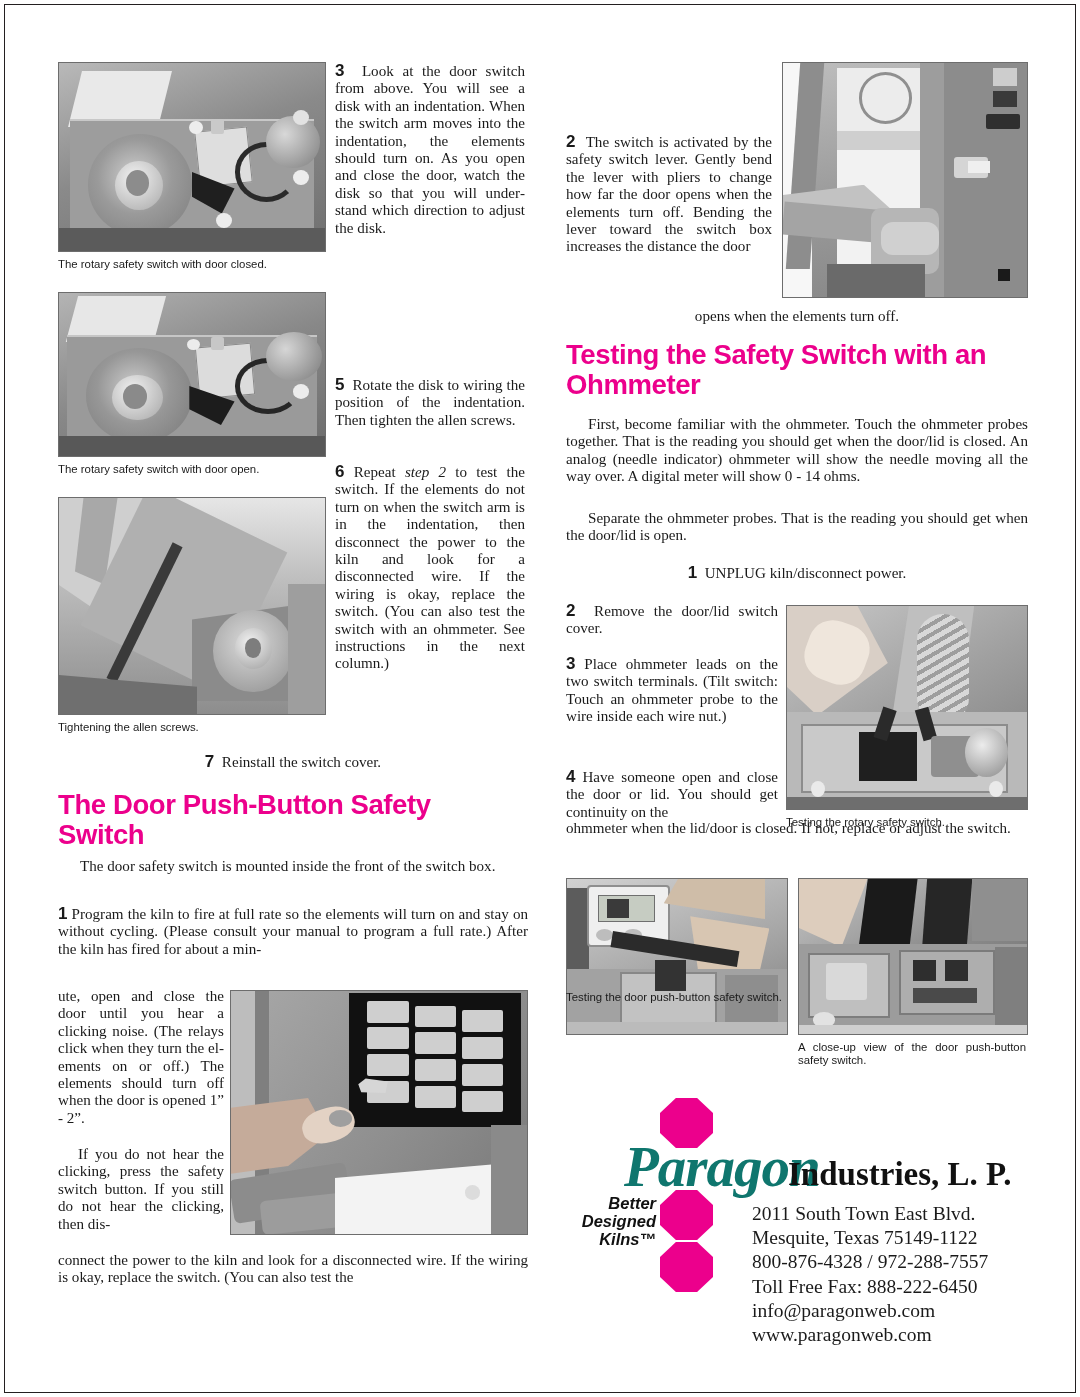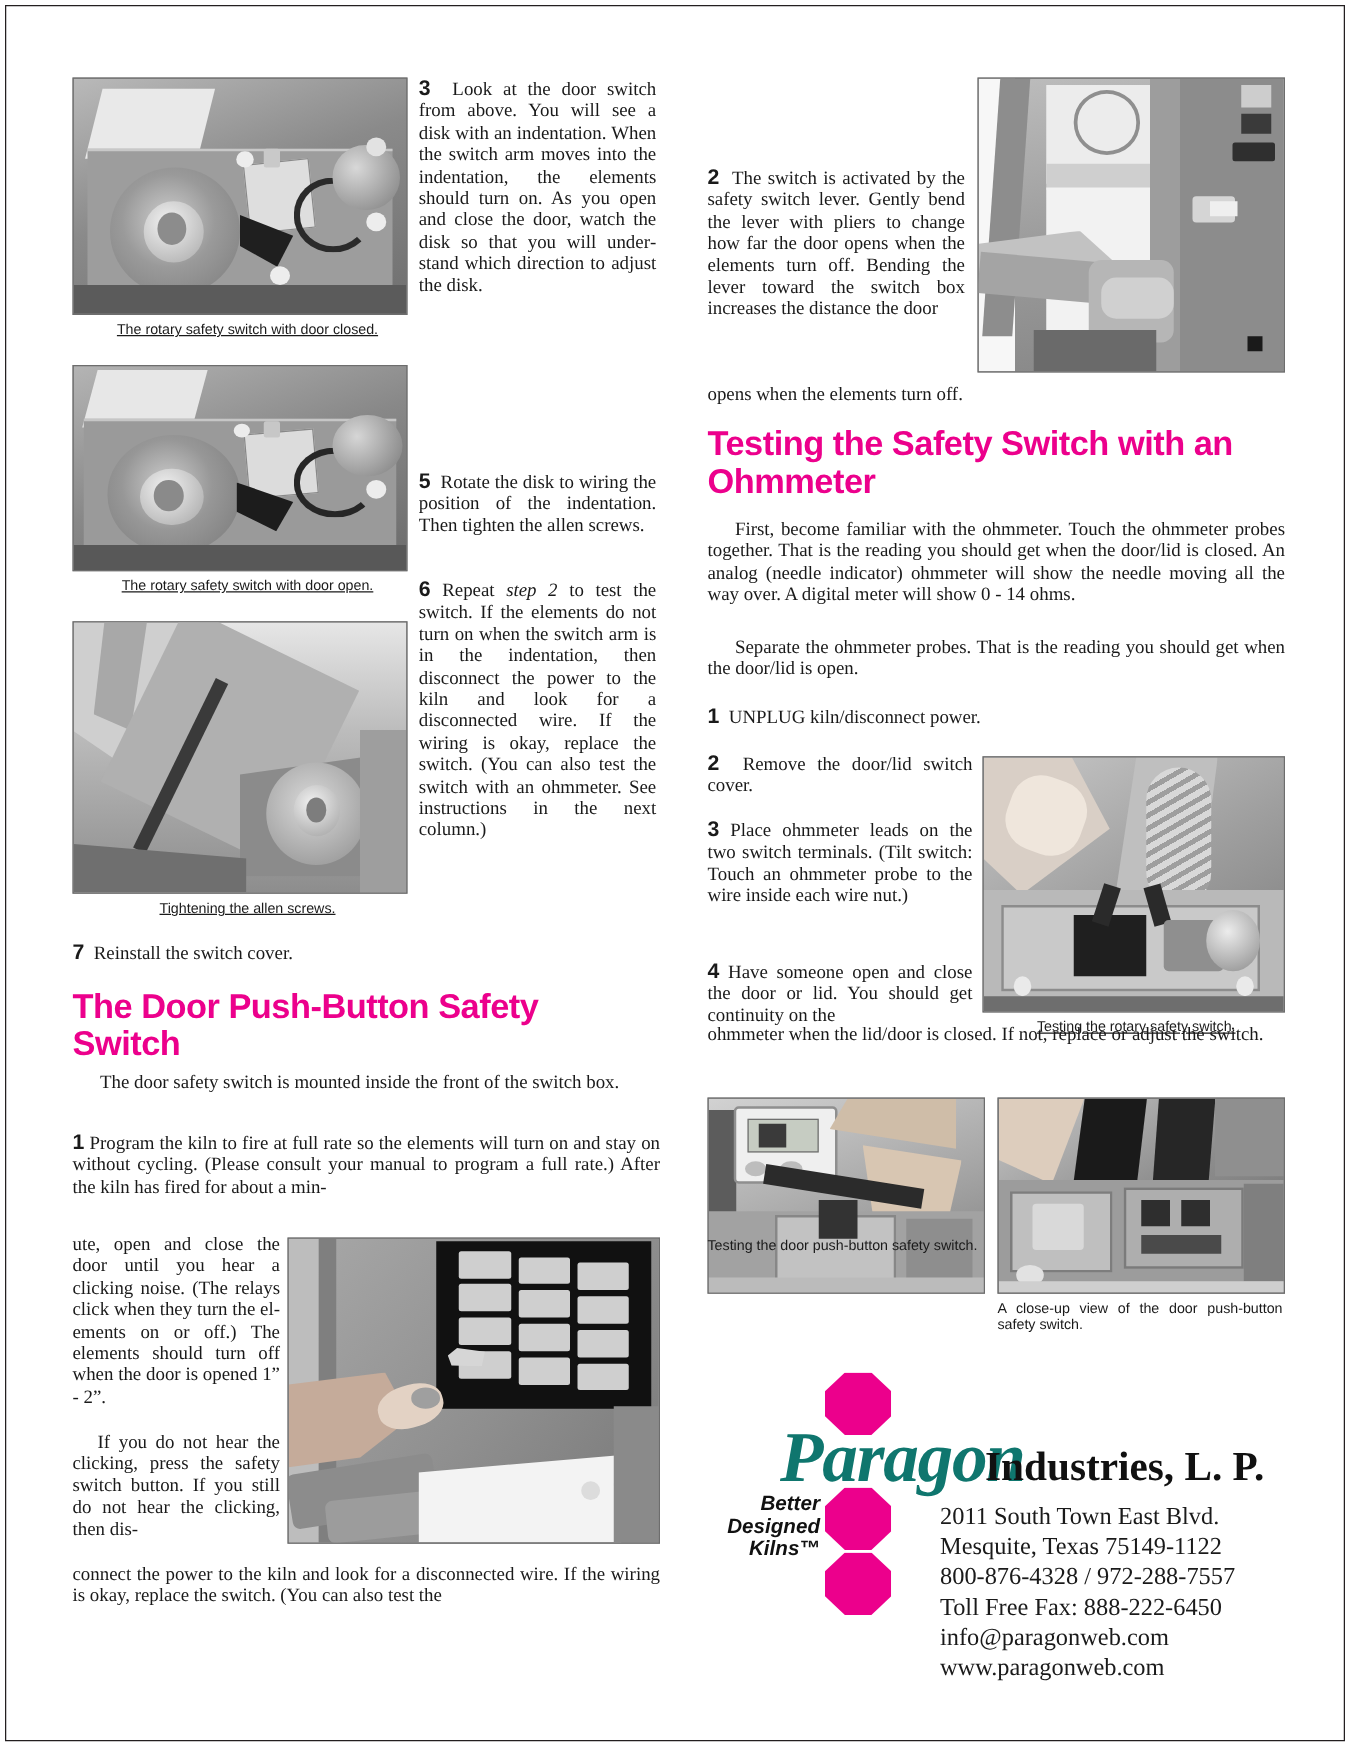--- a/index.html
+++ b/index.html
@@ -24,36 +24,36 @@
   
   .body-txt {
     font-family: "Liberation Serif", serif;
     font-size: 15.1px;
     line-height: 17.4px;
     color: #1a1a1a;
     text-align: justify;
     text-justify: inter-word;
     -webkit-hyphens: manual; hyphens: manual;
   }
-  .body-txt.left { text-align: left; }
+  .body-txt.left { text-align: center; }
   .num {
     font-family: "Liberation Sans", sans-serif;
     font-weight: bold;
     font-size: 17px;
   }
   .ital { font-style: italic; }
 
   .caption {
     font-family: "Liberation Sans", sans-serif;
     font-size: 11.4px;
     line-height: 13px;
     color: #1a1a1a;
     text-align: justify;
   }
-  .caption.nj { text-align: center; text-decoration: underline; }
+  .caption.nj { text-align: left; }
 
   .pink-head {
     font-family: "Liberation Sans", sans-serif;
     font-weight: bold;
     font-size: 27.5px;
     line-height: 30px;
     color: #ec008c;
     letter-spacing: -0.4px;
   }
 

